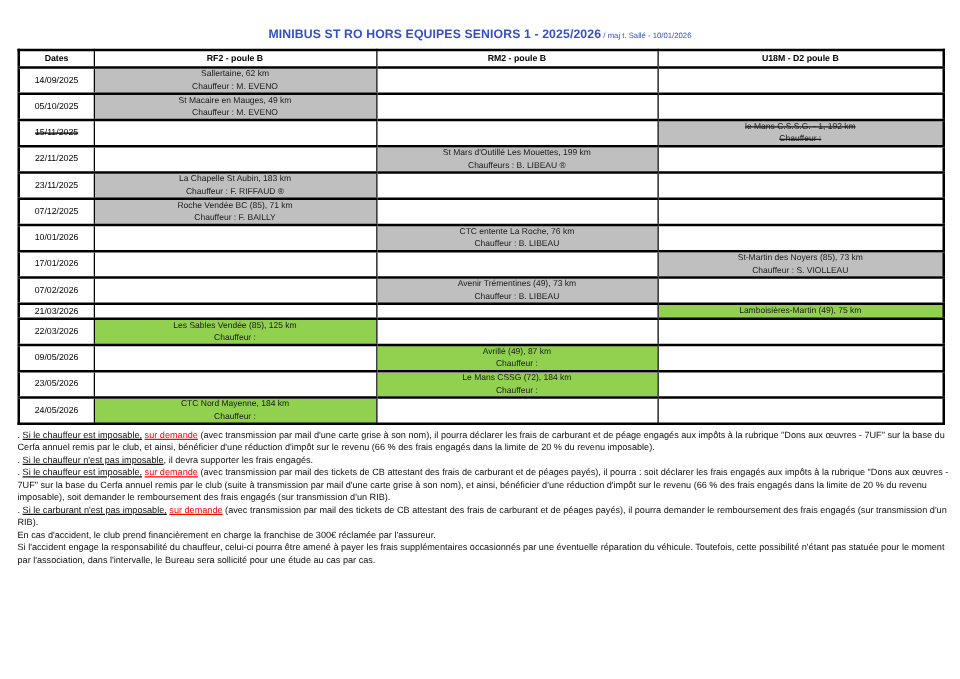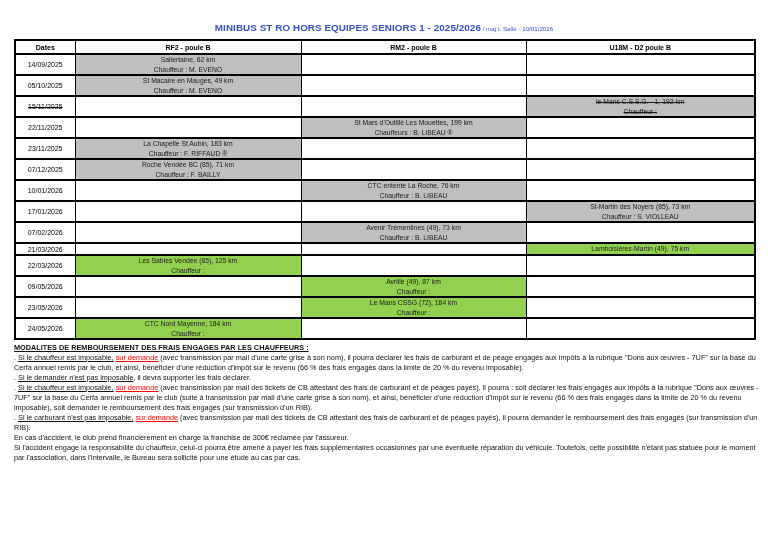--- a/index.html
+++ b/index.html
@@ -193,22 +193,21 @@
             <div>CTC Nord Mayenne, 184 km</div>
             <div>Chauffeur :</div>
           </td>
           <td class="match-cell"></td>
           <td class="match-cell"></td>
         </tr>
       </tbody>
   </table>
 
   <div class="notes">
-      <div class="note-par"><span class="seg-b seg-u">MODALITES DE REMBOURSEMENT DES FRAIS ENGAGES PAR LES CHAUFFEURS :</span></div>
       <div class="note-par"><span class="">. </span><span class="seg-u">Si le chauffeur est imposable,</span><span class=""> </span><span class="seg-u seg-red">sur demande</span><span class=""> (avec transmission par mail d'une carte grise à son nom), il pourra déclarer les frais de carburant et de péage engagés aux impôts à la rubrique "Dons aux œuvres - 7UF" sur la base du Cerfa annuel remis par le club, et ainsi, bénéficier d'une réduction d'impôt sur le revenu (66 % des frais engagés dans la limite de 20 % du revenu imposable).</span></div>
-      <div class="note-par"><span class="">. </span><span class="seg-u">Si le demander n'est pas imposable</span><span class="">, il devra supporter les frais déclarer.</span></div>
+      <div class="note-par"><span class="">. </span><span class="seg-u">Si le chauffeur n'est pas imposable</span><span class="">, il devra supporter les frais engagés.</span></div>
       <div class="note-par"><span class="">. </span><span class="seg-u">Si le chauffeur est imposable,</span><span class=""> </span><span class="seg-u seg-red">sur demande</span><span class=""> (avec transmission par mail des tickets de CB attestant des frais de carburant et de péages payés), il pourra : soit déclarer les frais engagés aux impôts à la rubrique "Dons aux œuvres - 7UF" sur la base du Cerfa annuel remis par le club (suite à transmission par mail d'une carte grise à son nom), et ainsi, bénéficier d'une réduction d'impôt sur le revenu (66 % des frais engagés dans la limite de 20 % du revenu imposable), soit demander le remboursement des frais engagés (sur transmission d'un RIB).</span></div>
       <div class="note-par"><span class="">. </span><span class="seg-u">Si le carburant n'est pas imposable,</span><span class=""> </span><span class="seg-u seg-red">sur demande</span><span class=""> (avec transmission par mail des tickets de CB attestant des frais de carburant et de péages payés), il pourra demander le remboursement des frais engagés (sur transmission d'un RIB).</span></div>
       <div class="note-par"><span class="">En cas d'accident, le club prend financièrement en charge la franchise de 300€ réclamée par l'assureur.</span></div>
       <div class="note-par"><span class="">Si l'accident engage la responsabilité du chauffeur, celui-ci pourra être amené à payer les frais supplémentaires occasionnés par une éventuelle réparation du véhicule. Toutefois, cette possibilité n'étant pas statuée pour le moment par l'association, dans l'intervalle, le Bureau sera sollicité pour une étude au cas par cas.</span></div>
     </div>
 
 </div>
 
 </body></html>

